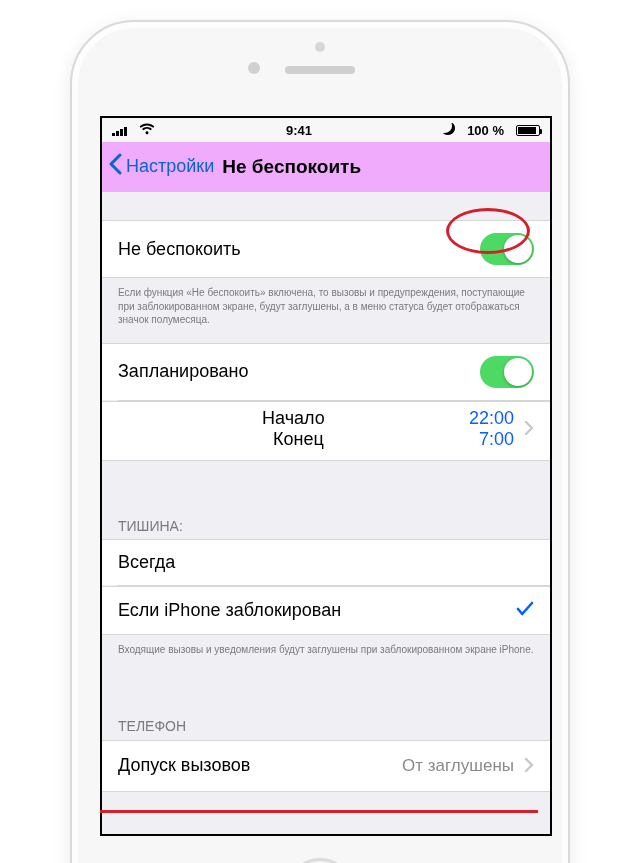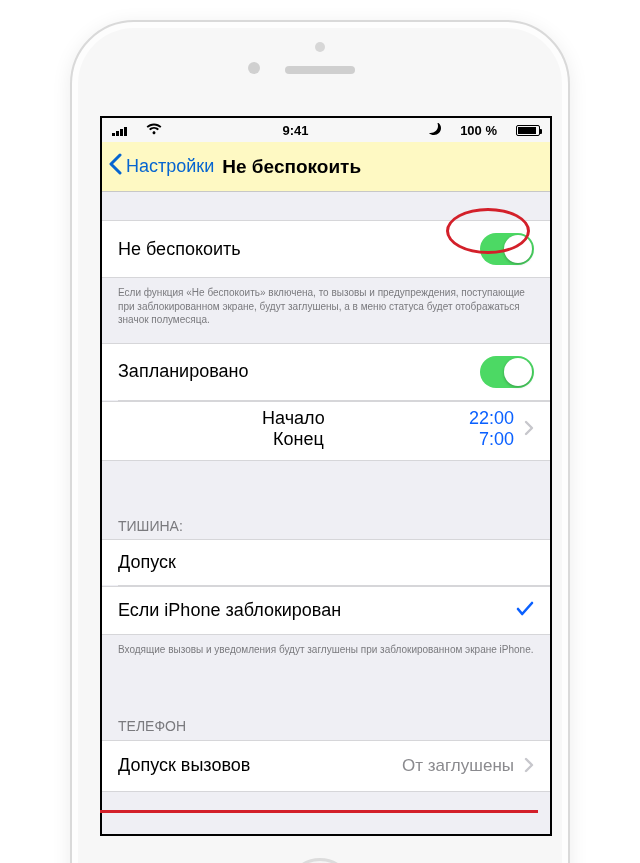--- a/index.html
+++ b/index.html
@@ -79,21 +79,21 @@
   .status {
     height: 24px;
     background: #f7f7f7;
     display: flex;
     align-items: center;
     font-size: 13px;
     font-weight: 600;
     padding: 0 10px;
     color: #000;
   }
-  .status .left, .status .right { display:flex; align-items:center; gap:19px; }
+  .status .left, .status .right { display:flex; align-items:center; gap:12px; }
   .status .center { flex:1; text-align:center; }
   .signal { display:flex; align-items:flex-end; gap:1px; height:11px; }
   .signal span { width:3px; background:#000; }
   .signal span:nth-child(1){height:3px}
   .signal span:nth-child(2){height:5px}
   .signal span:nth-child(3){height:7px}
   .signal span:nth-child(4){height:9px}
   .wifi { font-size:14px; line-height:1; }
   .moon { font-size:12px; }
   .battery {
@@ -103,21 +103,21 @@
   }
   .battery::after{
     content:""; position:absolute; right:-3px; top:3px;
     width:2px; height:5px; background:#000; border-radius:0 1px 1px 0;
   }
   .battery .fill{ position:absolute; left:1px; top:1px; bottom:1px; width:80%; background:#000; }
 
   
   .navbar {
     height: 50px;
-    background:#fef9c3;
+    background:#f0abfc;
     border-bottom:1px solid #c7c7c7;
     display:flex;
     align-items:center;
     padding: 0 6px;
     gap:2px;
   }
   .back-chevron { color:#0665d0; font-size:26px; font-weight:300; padding-right:2px; }
   .back-label { color:#0665d0; font-size:18px; }
   .nav-title { font-size:19px; font-weight:700; color:#000; margin-left:6px; }
 
@@ -266,21 +266,21 @@
             <svg width="10" height="16" viewBox="0 0 10 16">
                 <path fill="none" stroke="#c7c7cc" stroke-width="2.4" stroke-linecap="round" stroke-linejoin="round" d="M2 2l6 6-6 6"></path>
               </svg>
           </span>
         </div>
       </div>
 
       <div class="header-note">ТИШИНА:</div>
       <div class="group">
         <div class="cell">
-          <span class="label">Допуск</span>
+          <span class="label">Всегда</span>
         </div>
         <div class="sep"></div>
         <div class="cell">
           <span class="label">Если iPhone заблокирован</span>
           <span class="check">
             <svg width="18" height="16" viewBox="0 0 18 16">
                 <path fill="none" stroke="#0a60ff" stroke-width="2.6" stroke-linecap="round" stroke-linejoin="round" d="M2 8l4.2 5L16 2"></path>
               </svg>
           </span>
         </div>

